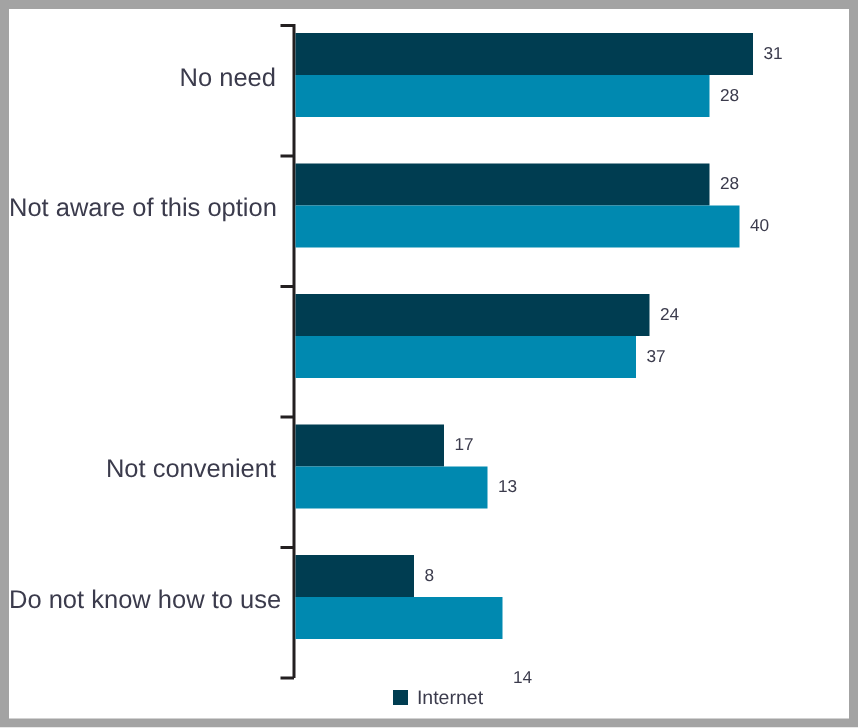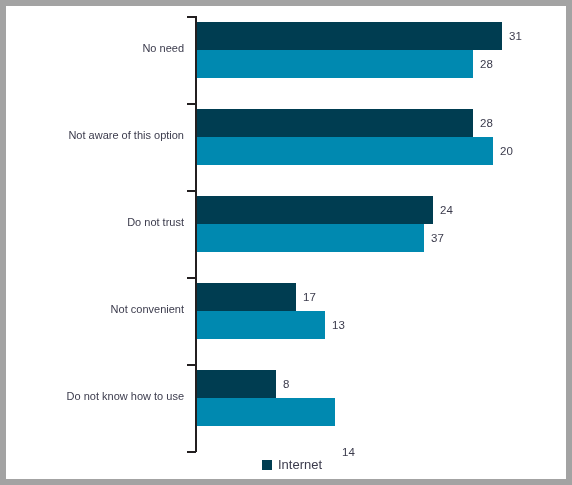--- a/index.html
+++ b/index.html
@@ -39,21 +39,21 @@
     width: 9px;
     height: 2px;
     background: #231f20;
     left: 181px;
   }
   .cat-label {
     position: absolute;
     right: 572px;
     text-align: right;
     color: #3b3b4c;
-    font-size: 11px;
+    font-size: 17px;
     white-space: nowrap;
     line-height: 1;
   }
   .bar {
     position: absolute;
     left: 0;
     height: 28px;
   }
   .bar.internet { background: #003d51; }
   .bar.mobile   { background: #0089b0; }
@@ -103,28 +103,27 @@
   <div class="axis-tick" style="top: 10px;"></div>
       <div class="bar internet" title="Internet — No need: 31" style="top: 16px; left: 191px; width: 305px;"></div>
       <div class="bar-value" style="top: 16px; left: 503px;">31</div>
       <div class="bar mobile" title="Mobile phone — No need: 28" style="top: 44px; left: 191px; width: 276px;"></div>
       <div class="bar-value" style="top: 44px; left: 474px;">28</div>
       <div class="cat-label" style="left: 0px; right: auto; width: 178px; top: 37px;">No need</div>
       <div class="axis-tick" style="top: 97px;"></div>
       <div class="bar internet" title="Internet — Not aware of this option: 28" style="top: 103px; left: 191px; width: 276px;"></div>
       <div class="bar-value" style="top: 103px; left: 474px;">28</div>
       <div class="bar mobile" title="Mobile phone — Not aware of this option: 30" style="top: 131px; left: 191px; width: 296px;"></div>
-      <div class="bar-value" style="top: 131px; left: 494px;">20</div>
+      <div class="bar-value" style="top: 131px; left: 494px;">40</div>
       <div class="cat-label" style="left: 0px; right: auto; width: 178px; top: 124px;">Not aware of this option</div>
       <div class="axis-tick" style="top: 184px;"></div>
       <div class="bar internet" title="Internet — Do not trust: 24" style="top: 190px; left: 191px; width: 236px;"></div>
       <div class="bar-value" style="top: 190px; left: 434px;">24</div>
       <div class="bar mobile" title="Mobile phone — Do not trust: 23" style="top: 218px; left: 191px; width: 227px;"></div>
       <div class="bar-value" style="top: 218px; left: 425px;">37</div>
-      <div class="cat-label" style="left: 0px; right: auto; width: 178px; top: 211px;">Do not trust</div>
       <div class="axis-tick" style="top: 271px;"></div>
       <div class="bar internet" title="Internet — Not convenient: 10" style="top: 277px; left: 191px; width: 99px;"></div>
       <div class="bar-value" style="top: 277px; left: 297px;">17</div>
       <div class="bar mobile" title="Mobile phone — Not convenient: 13" style="top: 305px; left: 191px; width: 128px;"></div>
       <div class="bar-value" style="top: 305px; left: 326px;">13</div>
       <div class="cat-label" style="left: 0px; right: auto; width: 178px; top: 298px;">Not convenient</div>
       <div class="axis-tick" style="top: 358px;"></div>
       <div class="bar internet" title="Internet — Do not know how to use: 8" style="top: 364px; left: 191px; width: 79px;"></div>
       <div class="bar-value" style="top: 364px; left: 277px;">8</div>
       <div class="bar mobile" title="Mobile phone — Do not know how to use: 14" style="top: 392px; left: 191px; width: 138px;"></div>

